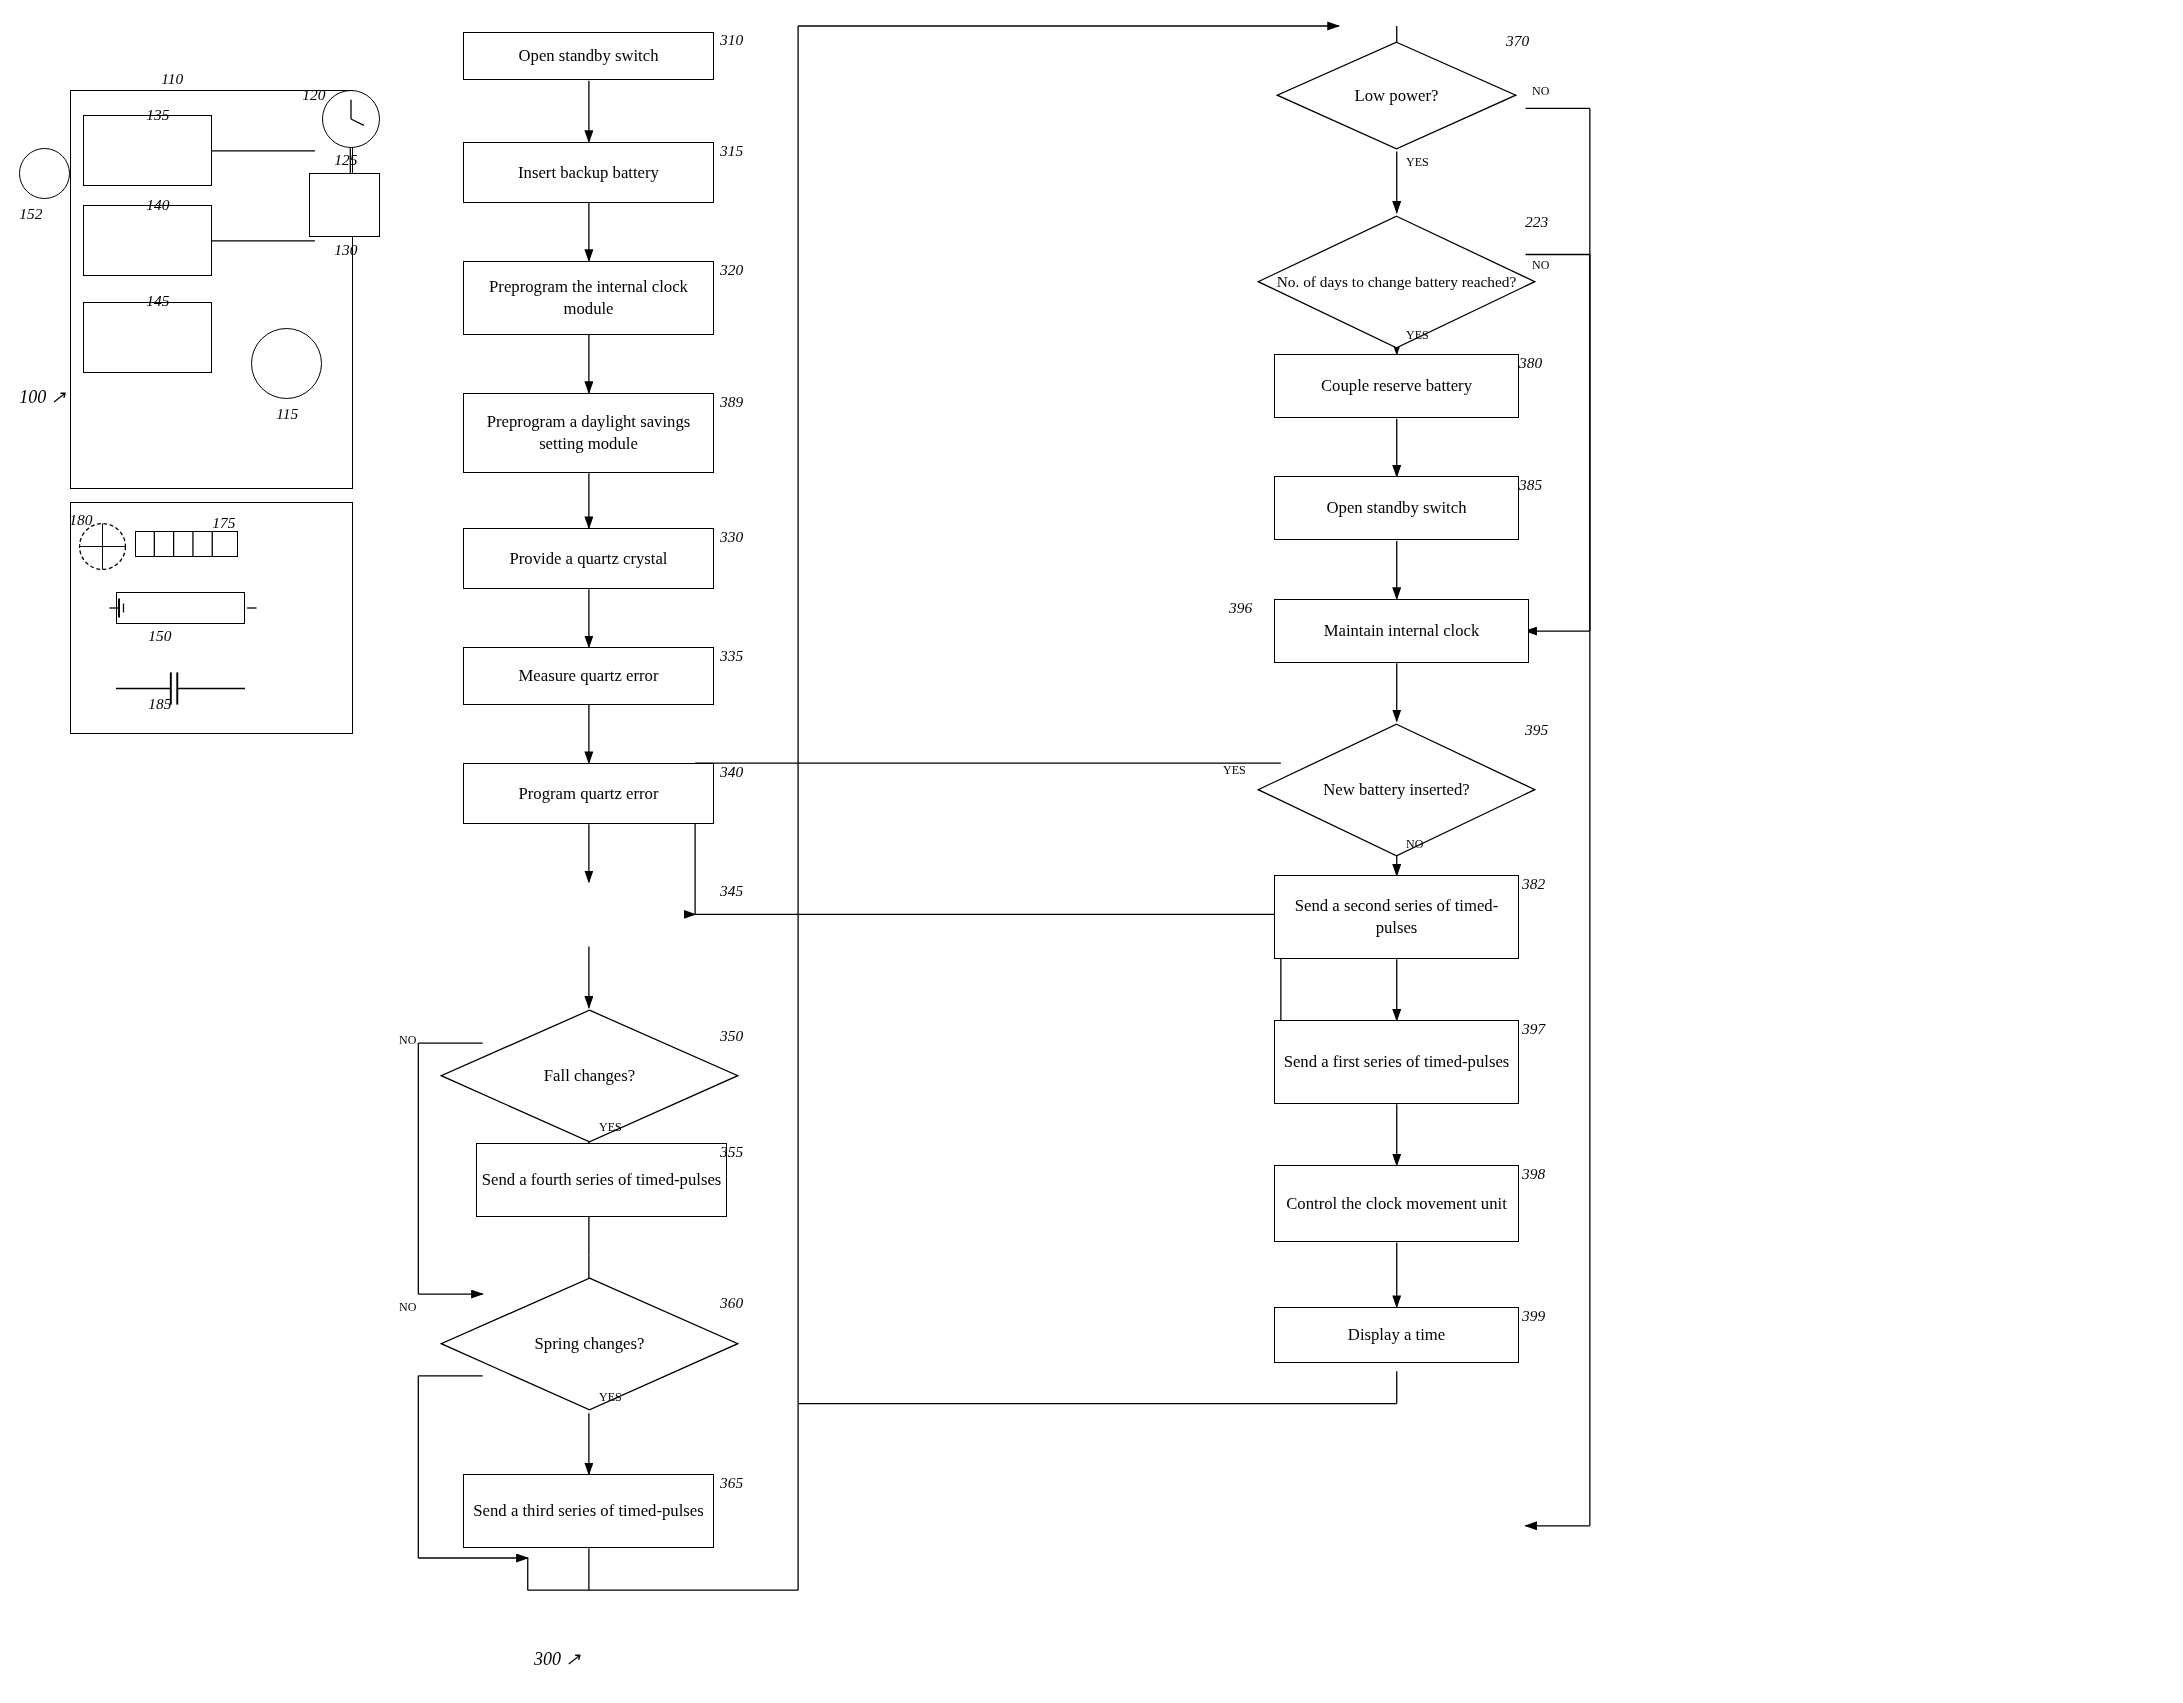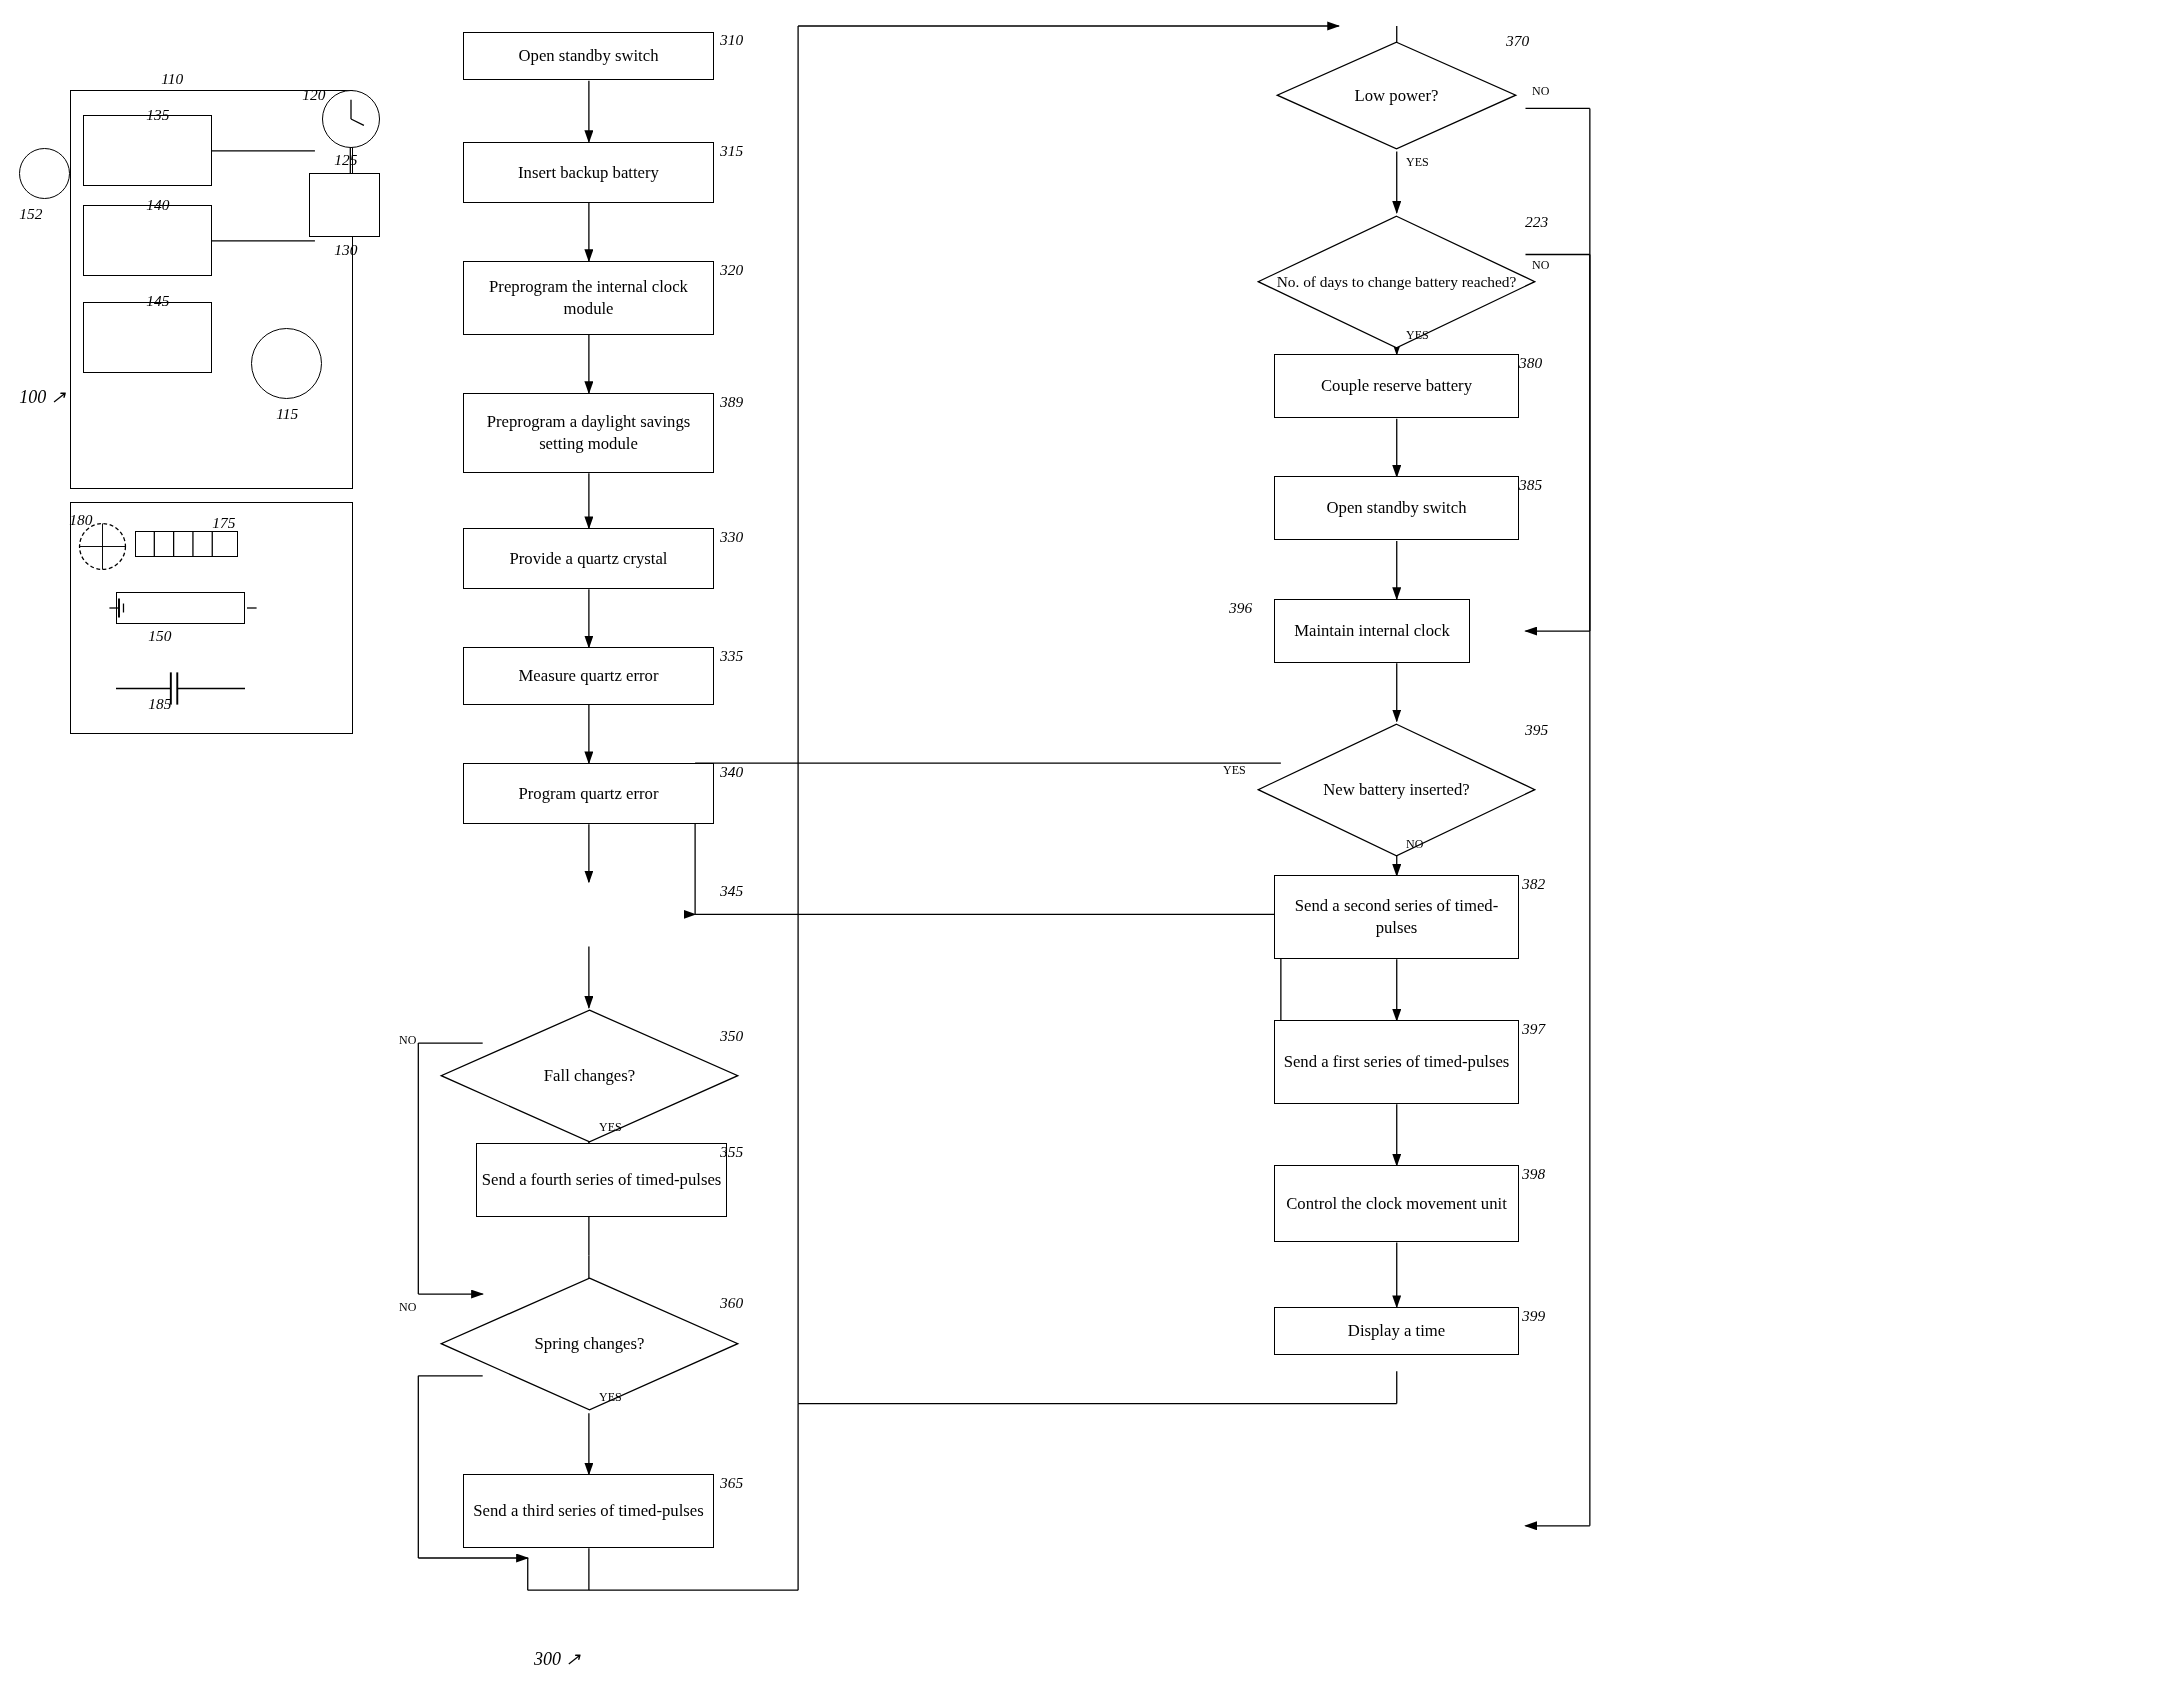--- a/index.html
+++ b/index.html
@@ -411,21 +411,21 @@
     <div class="fc-box" style="left:875px;top:341px;width:245px;height:64px;">
       <span>Couple reserve battery</span>
     </div>
     <div class="label-num" style="left:1120px;top:341px;">380</div>
 
     <div class="fc-box" style="left:875px;top:463px;width:245px;height:64px;">
       <span>Open standby switch</span>
     </div>
     <div class="label-num" style="left:1120px;top:463px;">385</div>
 
-    <div class="fc-box" style="left:875px;top:586px;width:196px;height:64px;">
+    <div class="fc-box" style="left:875px;top:586px;width:255px;height:64px;">
       <span>Maintain internal clock</span>
     </div>
     <div class="label-num" style="left:830px;top:586px;">396</div>
 
     <div class="fc-diamond" style="left:856px;top:708px;width:283px;height:138px;">
       <div class="fc-diamond-inner">
         <svg viewBox="0 0 440 215" preserveAspectRatio="none">
           <polygon points="220,5 435,107 220,210 5,107" fill="white" stroke="black" stroke-width="2"></polygon>
         </svg>
       </div>
@@ -445,21 +445,21 @@
     <div class="fc-box" style="left:875px;top:1007px;width:245px;height:84px;">
       <span>Send a first series of timed-pulses</span>
     </div>
     <div class="label-num" style="left:1123px;top:1007px;">397</div>
 
     <div class="fc-box" style="left:875px;top:1152px;width:245px;height:77px;">
       <span>Control the clock movement unit</span>
     </div>
     <div class="label-num" style="left:1123px;top:1152px;">398</div>
 
-    <div class="fc-box" style="left:875px;top:1294px;width:245px;height:48px;">
+    <div class="fc-box" style="left:875px;top:1294px;width:245px;height:56px;">
       <span>Display a time</span>
     </div>
     <div class="label-num" style="left:1123px;top:1294px;">399</div>
 
   </div>
 
 </div>
 
 
 </body></html>

